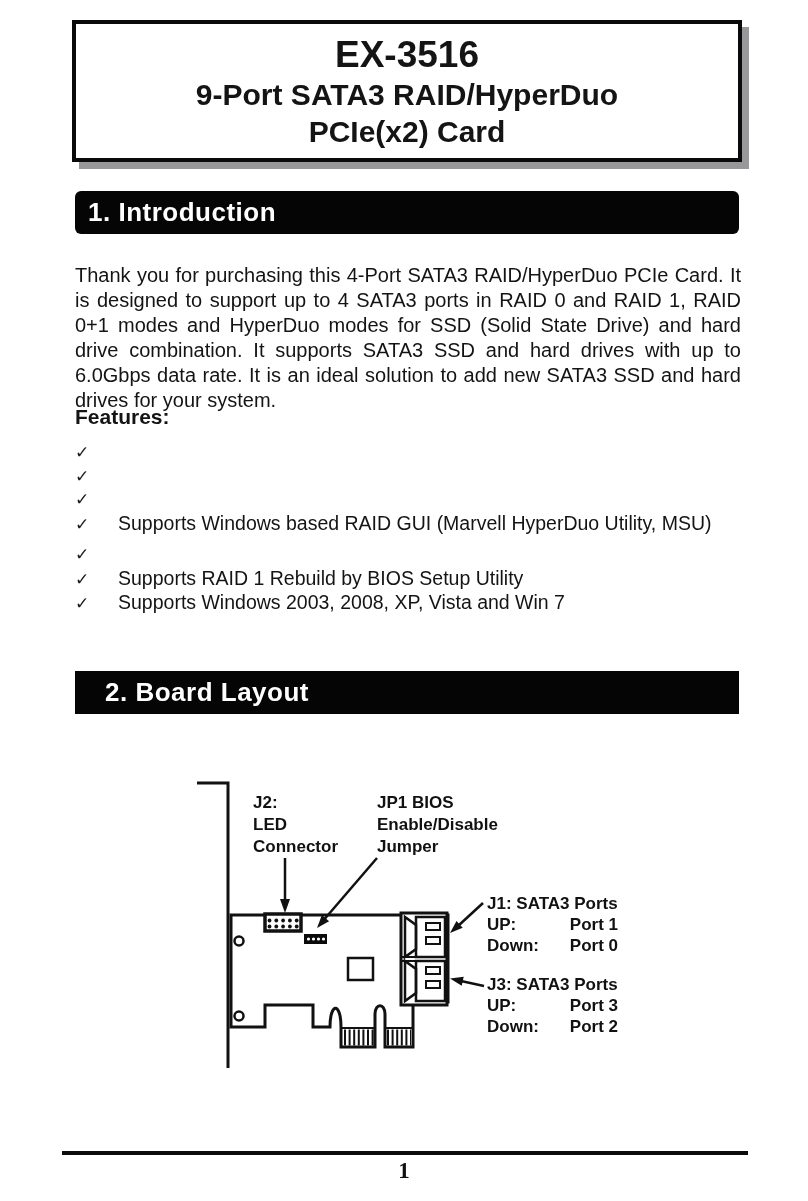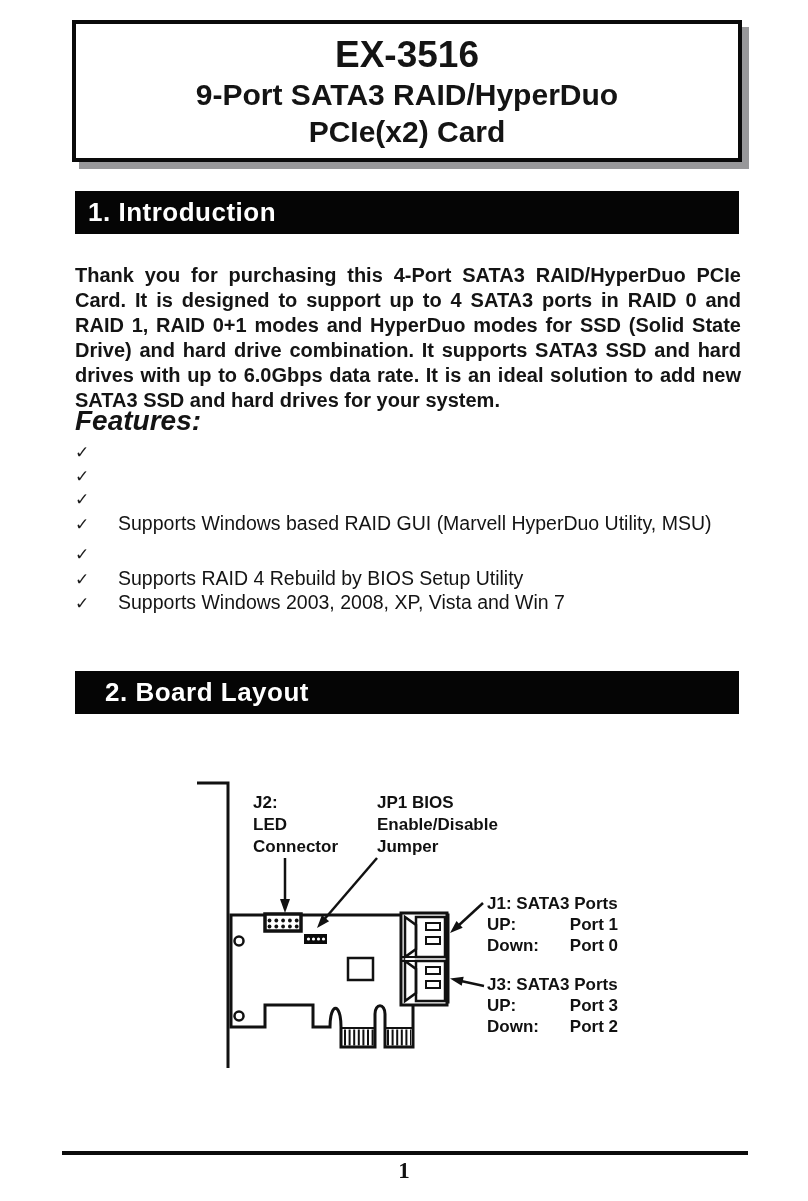--- a/index.html
+++ b/index.html
@@ -23,31 +23,31 @@
   .title-line1{font-size:37px;}
   .title-line2,.title-line3{font-size:30px;}
   
   .section-bar{
     position:absolute;left:75px;width:664px;height:43px;
     background:#050505;color:#ffffff;
     display:flex;align-items:center;
     font-size:26px;font-weight:bold;padding-left:13px;box-sizing:border-box;
     letter-spacing:0.5px;
   }
-  .bar-intro{top:191px;}
+  .bar-intro{top:191px;border-radius:6px;}
   .bar-board{top:671px;padding-left:30px;}
   
   .intro-par{
     position:absolute;left:75px;top:243px;width:666px;
-    font-size:20px;line-height:25px;text-align:justify;font-weight:bold;
+    font-size:20px;line-height:25px;text-align:justify;
   }
   
   .features-heading{
     position:absolute;left:75px;top:405px;
-    font-size:28px;font-weight:bold;font-style:italic;
+    font-size:21px;font-weight:bold;
   }
   .features-list{
     position:absolute;left:75px;top:441px;width:666px;
   }
   .feature-row{display:flex;align-items:baseline;line-height:23.5px;}
   .feature-row.gap-above{margin-top:7px;}
   .check{width:43px;flex:0 0 43px;font-size:17px;color:#1c1c1c;}
   .feat-text{font-size:19.5px;white-space:nowrap;}
   
   .board-svg{position:absolute;left:0;top:770px;}
@@ -97,21 +97,21 @@
     </div>
     <div class="feature-row">
       <span class="check">✓</span>
       <span class="feat-text">Supports Windows based RAID GUI (Marvell HyperDuo Utility, MSU)</span>
     </div>
     <div class="feature-row gap-above">
       <span class="check">✓</span>
     </div>
     <div class="feature-row">
       <span class="check">✓</span>
-      <span class="feat-text">Supports RAID 4 Rebuild by BIOS Setup Utility</span>
+      <span class="feat-text">Supports RAID 1 Rebuild by BIOS Setup Utility</span>
     </div>
     <div class="feature-row">
       <span class="check">✓</span>
       <span class="feat-text">Supports Windows 2003, 2008, XP, Vista and Win 7</span>
     </div>
   </div>
 
   <div class="section-bar bar-board">
     <span>2. Board Layout</span>
   </div>

